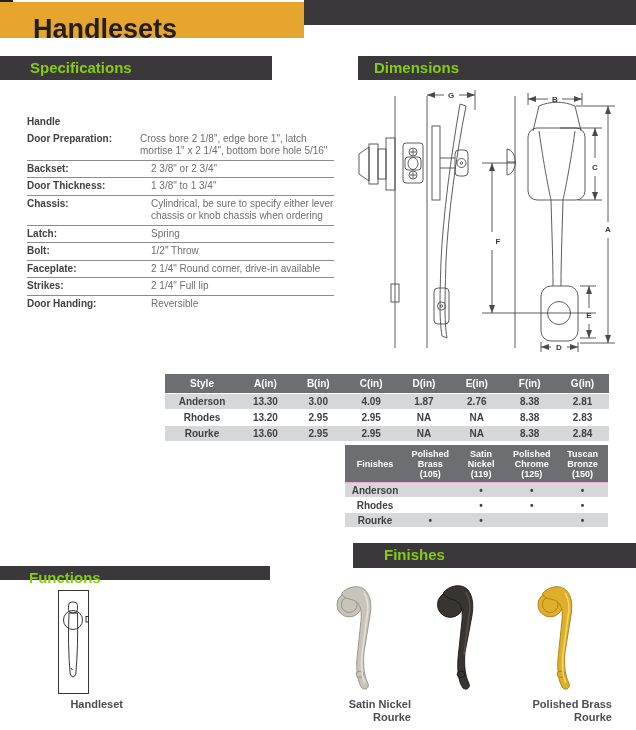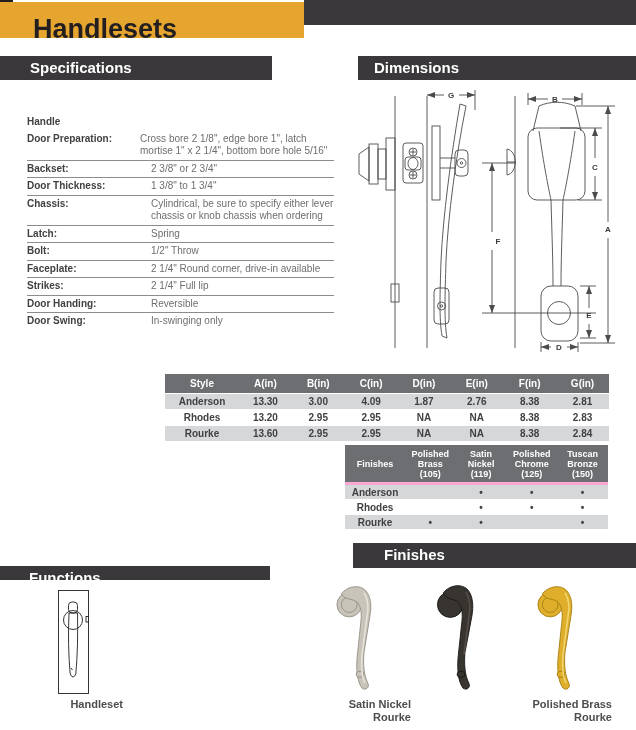--- a/index.html
+++ b/index.html
@@ -6,21 +6,21 @@
   .page{position:relative;width:636px;height:730px;background:#fff;overflow:hidden;
         font-family:"Liberation Sans",sans-serif;}
 
   
   .corner-block{position:absolute;left:0;top:0;width:13px;height:9px;background:#231f20;}
   .title-banner{position:absolute;left:0;top:2px;width:304px;height:36px;background:var(--brand_yellow);}
   .title-banner h1{margin:0;padding:12px 0 0 33px;font-size:27px;font-weight:bold;color:#231f20;}
   .top-right-bar{position:absolute;left:304px;top:0;width:332px;height:25px;background:var(--bar_dark);}
 
   
-  .section-bar{position:absolute;height:24px;background:var(--bar_dark);color:#ffffff;
+  .section-bar{position:absolute;height:24px;background:var(--bar_dark);color:#84cc16;
                font-size:15px;font-weight:bold;line-height:24px;box-sizing:border-box;}
   #spec-bar{left:0;top:56px;width:272px;padding-left:30px;}
   #dim-bar{left:358px;top:56px;width:278px;padding-left:16px;}
   #func-bar{left:0;top:566px;width:270px;padding-left:29px;height:14px;}
   #fin-bar{left:353px;top:543px;width:283px;padding-left:31px;height:25px;}
 
   
   .spec-table{position:absolute;left:27px;top:96px;width:307px;font-size:10px;line-height:12.5px;margin-top:20px;}
   .spec-group{font-weight:bold;color:var(--text_dark);padding-bottom:2px;}
   .spec-row{display:flex;padding:2px 0;}
@@ -42,21 +42,21 @@
   #dim-table th{background:var(--table_header);color:#fff;font-size:10px;font-weight:bold;
                 height:17px;border-bottom:1px solid #fff;}
   #dim-table td{font-size:10px;font-weight:bold;color:var(--text_dark);height:13px;
                 text-align:center;border-bottom:1px solid #fff;}
   #dim-table th:first-child,#dim-table td:first-child{width:72px;}
   tr.odd td{background:var(--row_stripe);}
 
   #fin-table{position:absolute;left:345px;top:445px;width:263px;}
   #fin-table th{background:var(--table_header);color:#fff;font-size:9px;font-weight:bold;
                 height:33px;white-space:pre-line;line-height:10px;vertical-align:middle;
-                border-bottom:3px solid #f9a8d4;padding:2px 0;}
+                border-bottom:1px solid #f9a8d4;padding:2px 0;}
   #fin-table td{font-size:10px;font-weight:bold;color:var(--text_dark);height:12px;
                 text-align:center;border-bottom:1px solid #fff;}
   #fin-table th:first-child,#fin-table td:first-child{width:60px;}
 
   
   .product{position:absolute;top:576px;width:100px;margin:0;text-align:center;}
   .imgbox{height:118px;display:flex;align-items:flex-end;justify-content:center;}
   .product figcaption{font-size:11px;font-weight:bold;color:#4d4d4f;line-height:12.5px;
                       white-space:pre-line;margin-top:4px;text-align:right;}
   #prod-0{left:23px;} #prod-1{left:206px;} #prod-2{left:311px;} #prod-3{left:412px;} #prod-4{left:512px;}
@@ -114,24 +114,20 @@
           <div class="spec-label">Faceplate:</div>
           <div class="spec-value">2 1/4" Round corner, drive-in available</div>
         </div>
         <div class="spec-row">
           <div class="spec-label">Strikes:</div>
           <div class="spec-value">2 1/4" Full lip</div>
         </div>
         <div class="spec-row">
           <div class="spec-label">Door Handing:</div>
           <div class="spec-value">Reversible</div>
-        </div>
-        <div class="spec-row">
-          <div class="spec-label">Door Swing:</div>
-          <div class="spec-value">In-swinging only</div>
         </div>
       </div>
   </div>
 
   <svg id="dim-figure" width="278" height="278" viewBox="0 0 278 278">
     <defs>
       <marker id="ah" markerWidth="9" markerHeight="7" refX="8" refY="3" orient="auto-start-reverse" markerUnits="userSpaceOnUse">
         <path d="M0,0 L8,3 L0,6 Z"></path>
       </marker>
     </defs>

